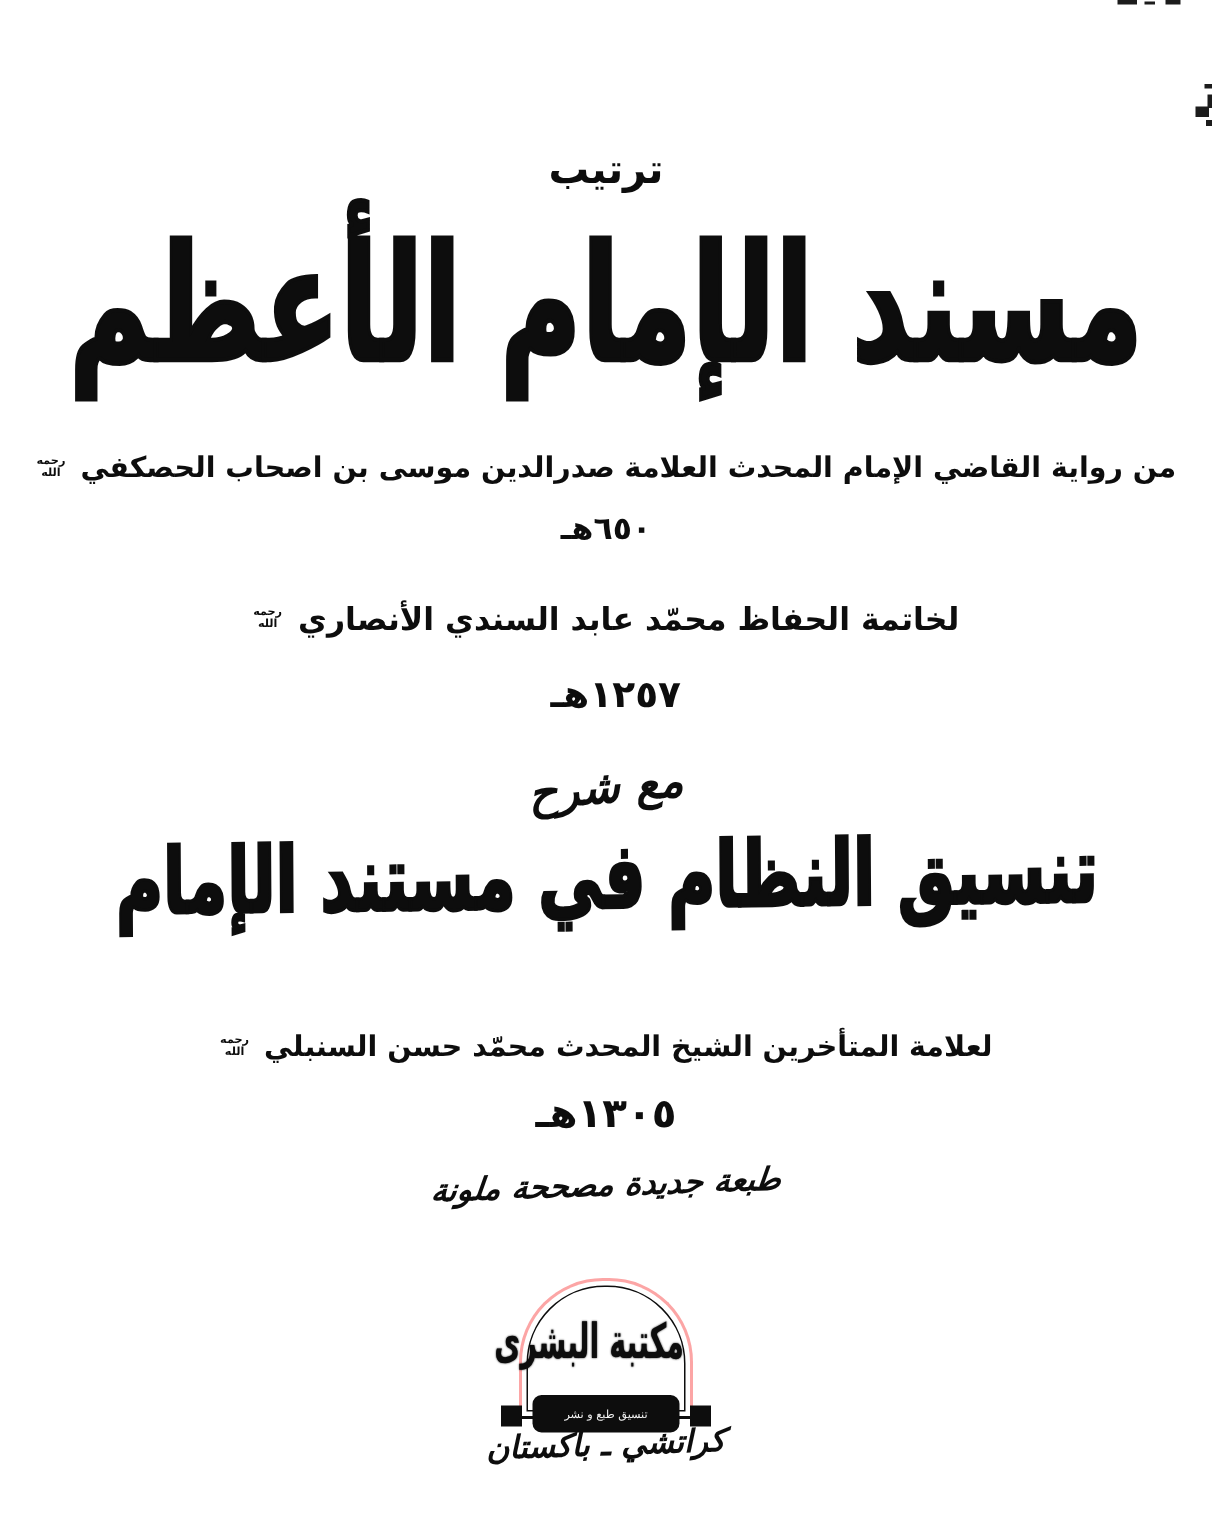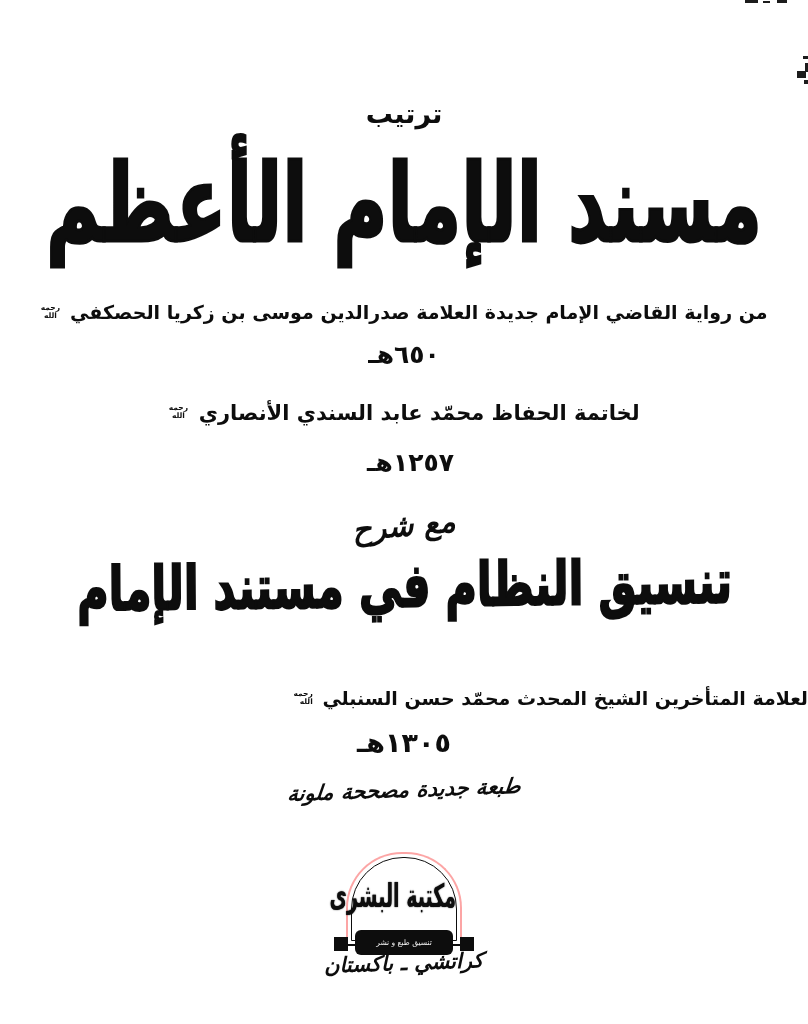--- a/index.html
+++ b/index.html
@@ -48,22 +48,22 @@
   }
   .commentary-title .stretch {
     display: inline-block;
     transform: scaleY(1.4) rotate(-0.5deg);
     transform-origin: top center;
     -webkit-text-stroke: 1.6px #0d0d0d;
     letter-spacing: -2px;
   }
   .riwayah { top: 301px; font-size: 19px; font-weight: bold; }
   .compiler { top: 401px; font-size: 21px; font-weight: bold; }
-  .author   { top: 687px; font-size: 19px; font-weight: bold; text-align: right; }
-  .date-650  { top: 340px; font-size: 25px; font-weight: bold; }
+  .author   { top: 687px; font-size: 19px; font-weight: bold; }
+  .date-650  { top: 340px; font-size: 21px; font-weight: bold; }
   .date-1257 { top: 448px; font-size: 25px; font-weight: bold; padding-left: 13px; }
   .date-1305 { top: 727px; font-size: 27px; font-weight: bold; }
   .maa-sharh {
     top: 508px;
     font-size: 30px;
     font-weight: bold;
     font-style: italic;
   }
   .maa-sharh .tilt { display: inline-block; transform: rotate(-5deg); }
   .edition {
@@ -180,21 +180,21 @@
   <div class="artifact a6"></div>
   <div class="artifact a7"></div>
 
   <div class="row kicker">ترتيب</div>
 
   <div class="row main-title">
     <span class="stretch">مسند الإمام الأعظم</span>
   </div>
 
   <div class="row riwayah">
-    <span>من رواية القاضي الإمام جديدة العلامة صدرالدين موسى بن زكريا الحصكفي</span>
+    <span>من رواية القاضي الإمام المحدث العلامة صدرالدين موسى بن اصحاب الحصكفي</span>
     <span class="rahma">رحمه الله</span>
   </div>
 
   <div class="row date-650">٦٥٠هـ</div>
 
   <div class="row compiler">
     <span>لخاتمة الحفاظ محمّد عابد السندي الأنصاري</span>
     <span class="rahma">رحمه الله</span>
   </div>
 

